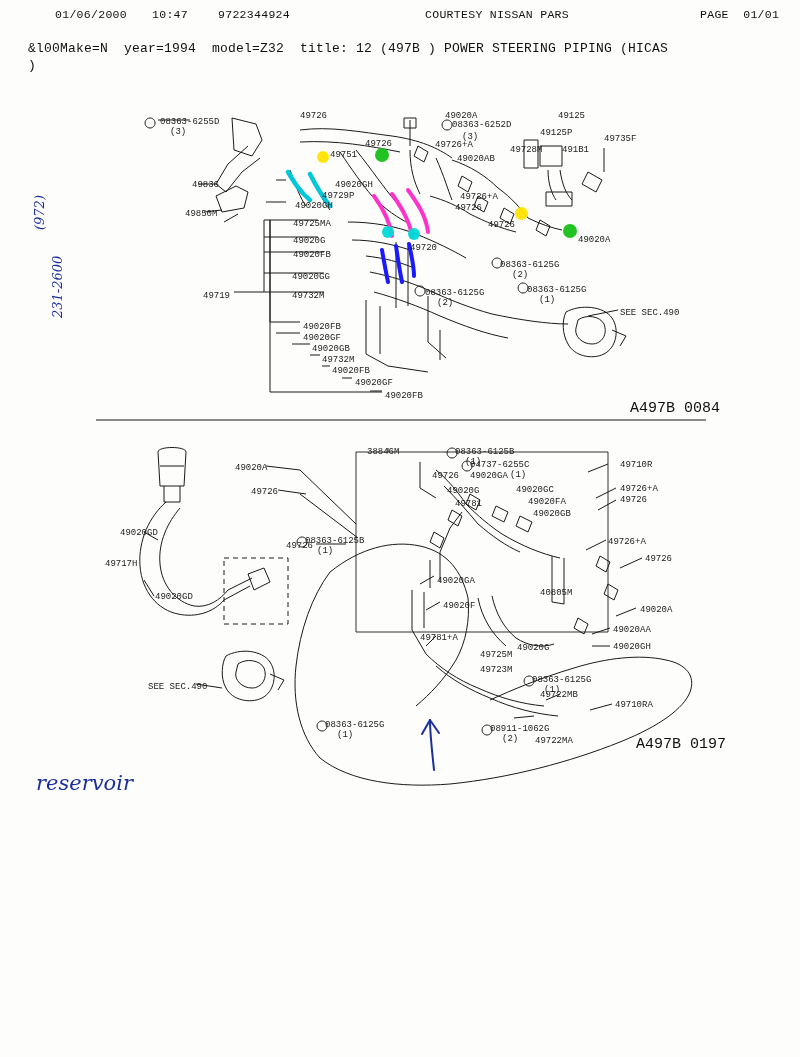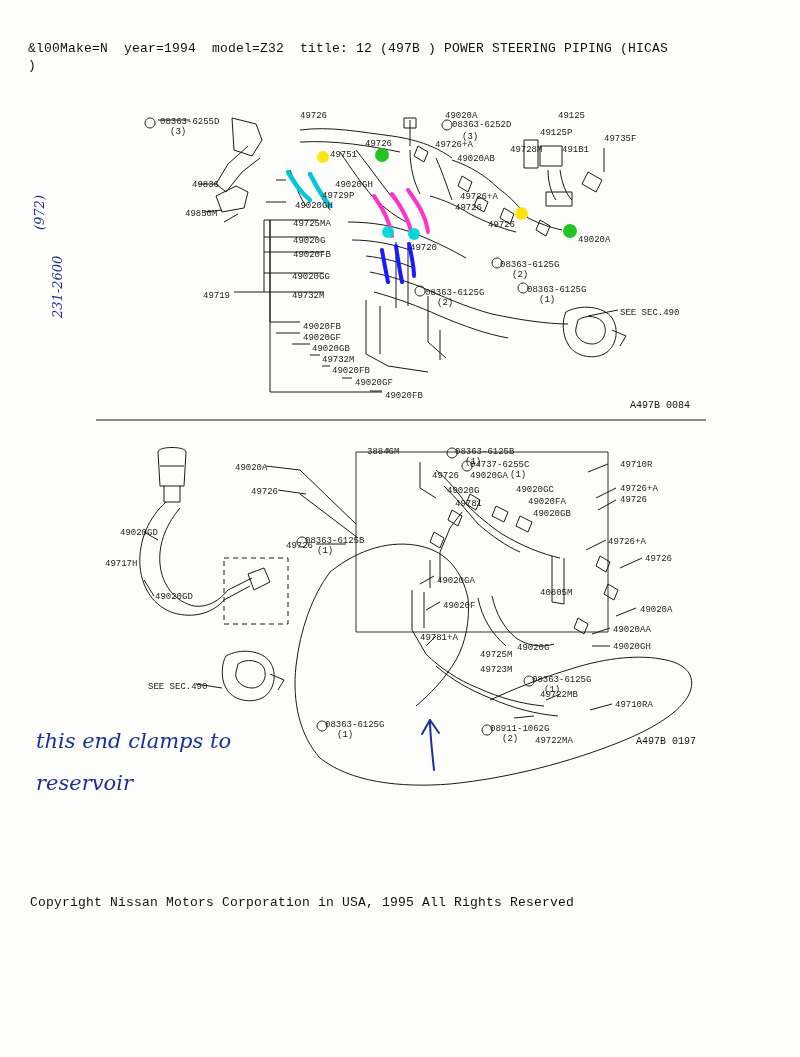--- a/index.html
+++ b/index.html
@@ -94,27 +94,34 @@
   }
 
   .copyright {
     position: absolute;
     left: 30px; top: 895px;
     font-size: 13px;
     letter-spacing: 0.2px;
     white-space: pre;
   }
 
-  .fig-id { position: absolute; font-size: 10px; }
+  .fig-id { position: absolute; font-size: 15px; }
 </style>
 </head>
 <body>
 
 <div class="page">
 
+  <div class="header-line">
+    <span class="h-date">01/06/2000</span>
+    <span class="h-time">10:47</span>
+    <span class="h-num">9722344924</span>
+    <span class="h-courtesy">COURTESY NISSAN PARS</span>
+    <span class="h-page">PAGE  01/01</span>
+  </div>
 
   <div class="title-line">&amp;l00Make=N  year=1994  model=Z32  title: 12 (497B ) POWER STEERING PIPING (HICAS</div>
   <div class="title-line2">)</div>
 
   <div class="diagram">
     <svg class="dg" width="800" height="1057" viewBox="0 0 800 1057" xmlns="http://www.w3.org/2000/svg">
       <g stroke="#1a1a1a" fill="none" stroke-width="1">
 
         <path d="M232,118 l24,6 l6,16 l-10,16 l-18,-6 z"></path>
         <path d="M248,146 l-20,18 l-12,20 l10,8 l16,-20 l18,-14"></path>
@@ -408,20 +415,18 @@
     <div class="lbl" style="left:615px;top:700px">49710RA</div>
     <div class="lbl" style="left:535px;top:736px">49722MA</div>
     <div class="lbl" style="left:325px;top:720px">08363-6125G</div>
     <div class="lbl" style="left:337px;top:730px">(1)</div>
     <div class="lbl" style="left:490px;top:724px">08911-1062G</div>
     <div class="lbl" style="left:502px;top:734px">(2)</div>
   </div>
 
   <div class="fig-id" style="left:636px;top:736px">A497B 0197</div>
 
-  <div class="hand big" style="left:36px;top:726px">this end clamps to</div>
   <div class="hand big" style="left:36px;top:768px">reservoir</div>
   <div class="hand side" style="left:32px;top:230px">(972)</div>
   <div class="hand side" style="left:50px;top:318px">231-2600</div>
 
-  <div class="copyright">Copyright Nissan Motors Corporation in USA, 1995 All Rights Reserved</div>
 
 </div>
 
 </body></html>

